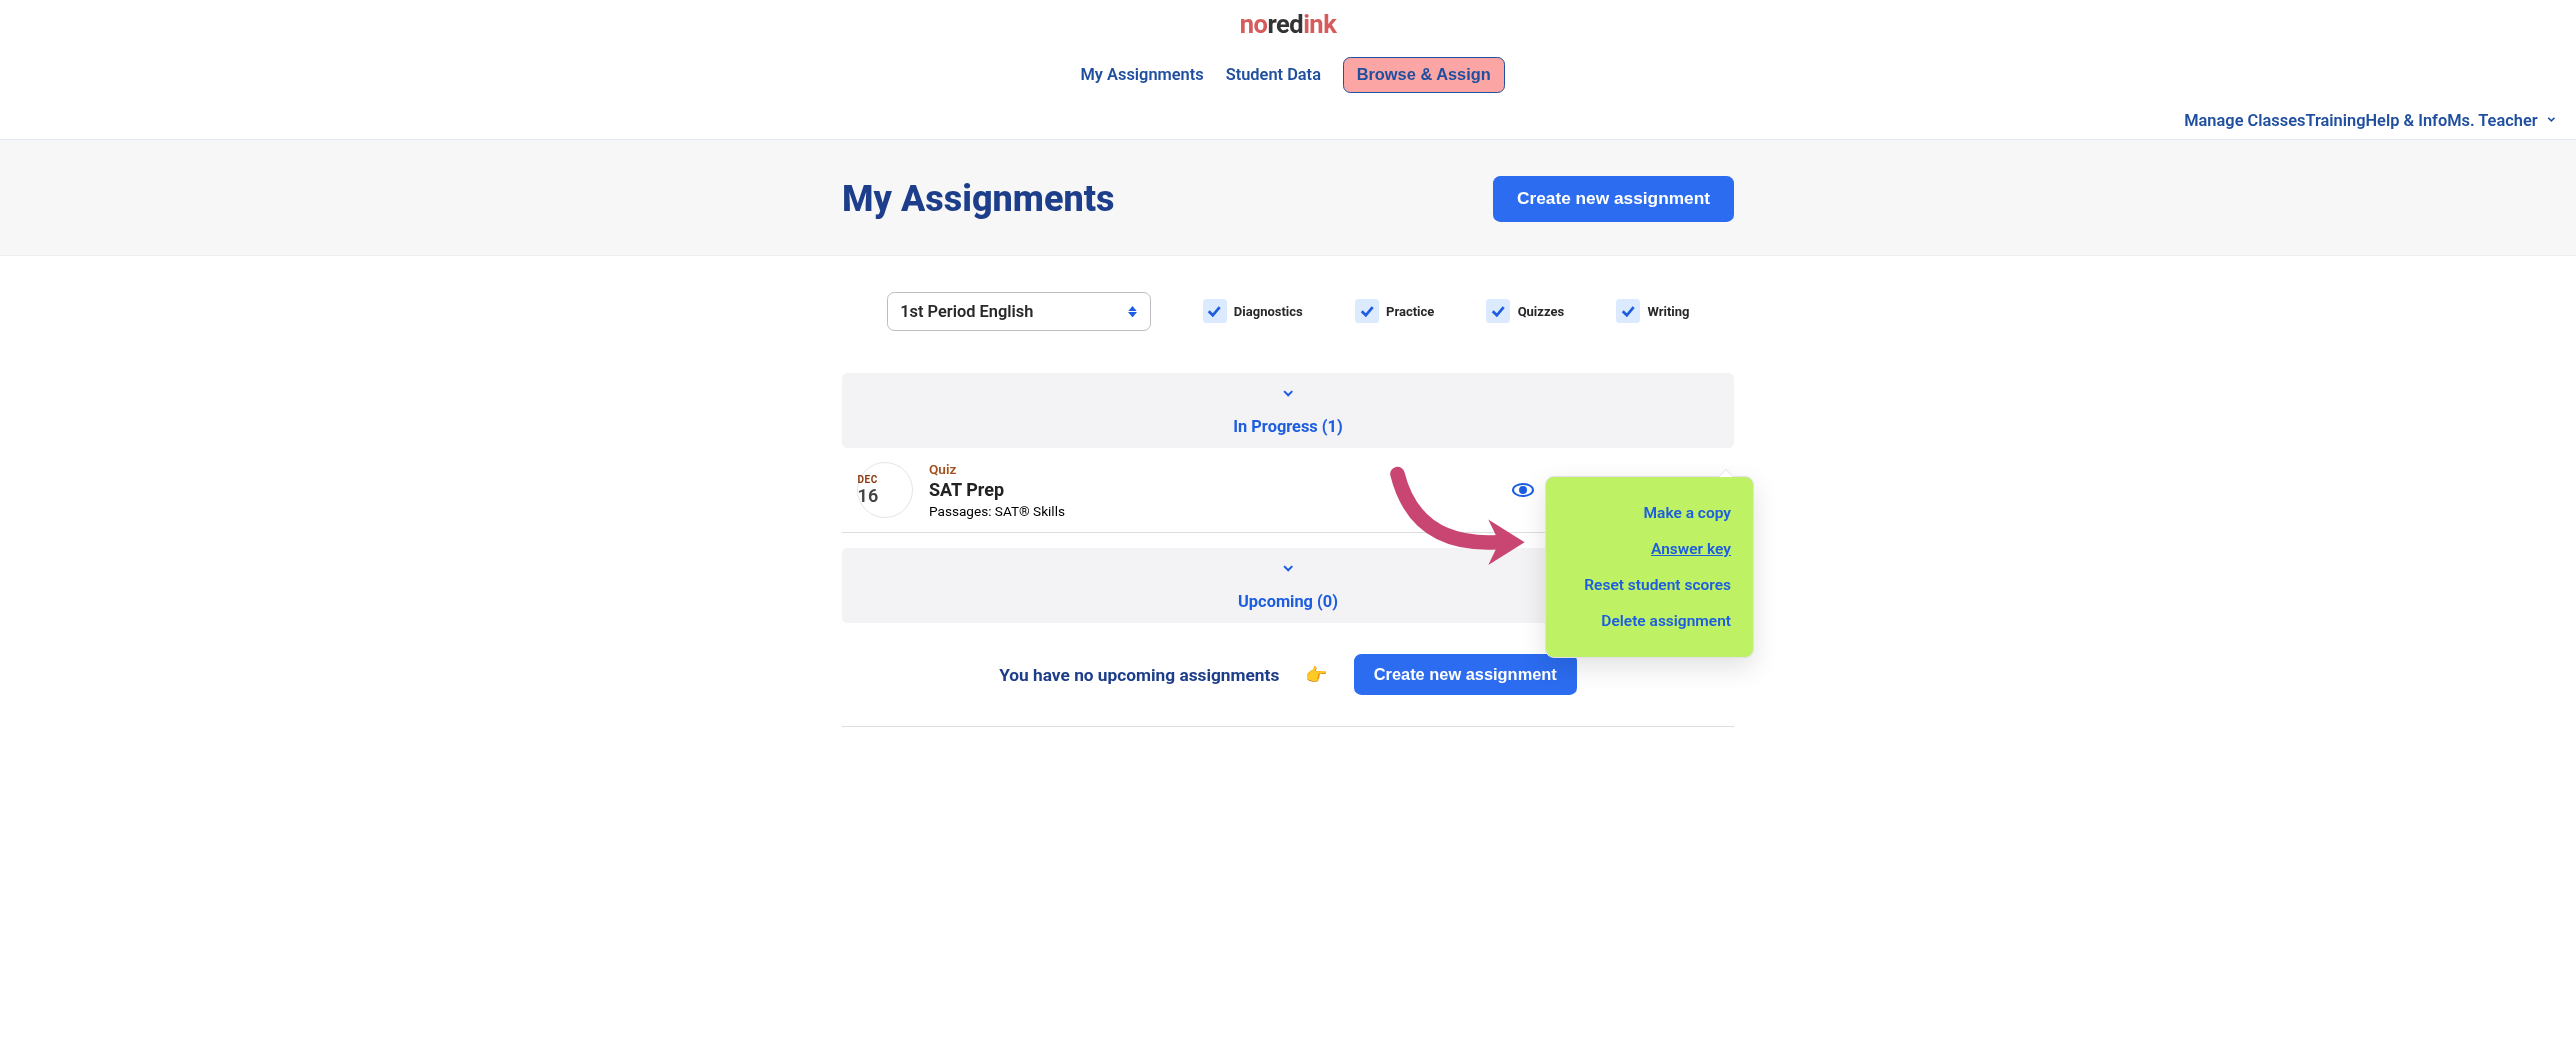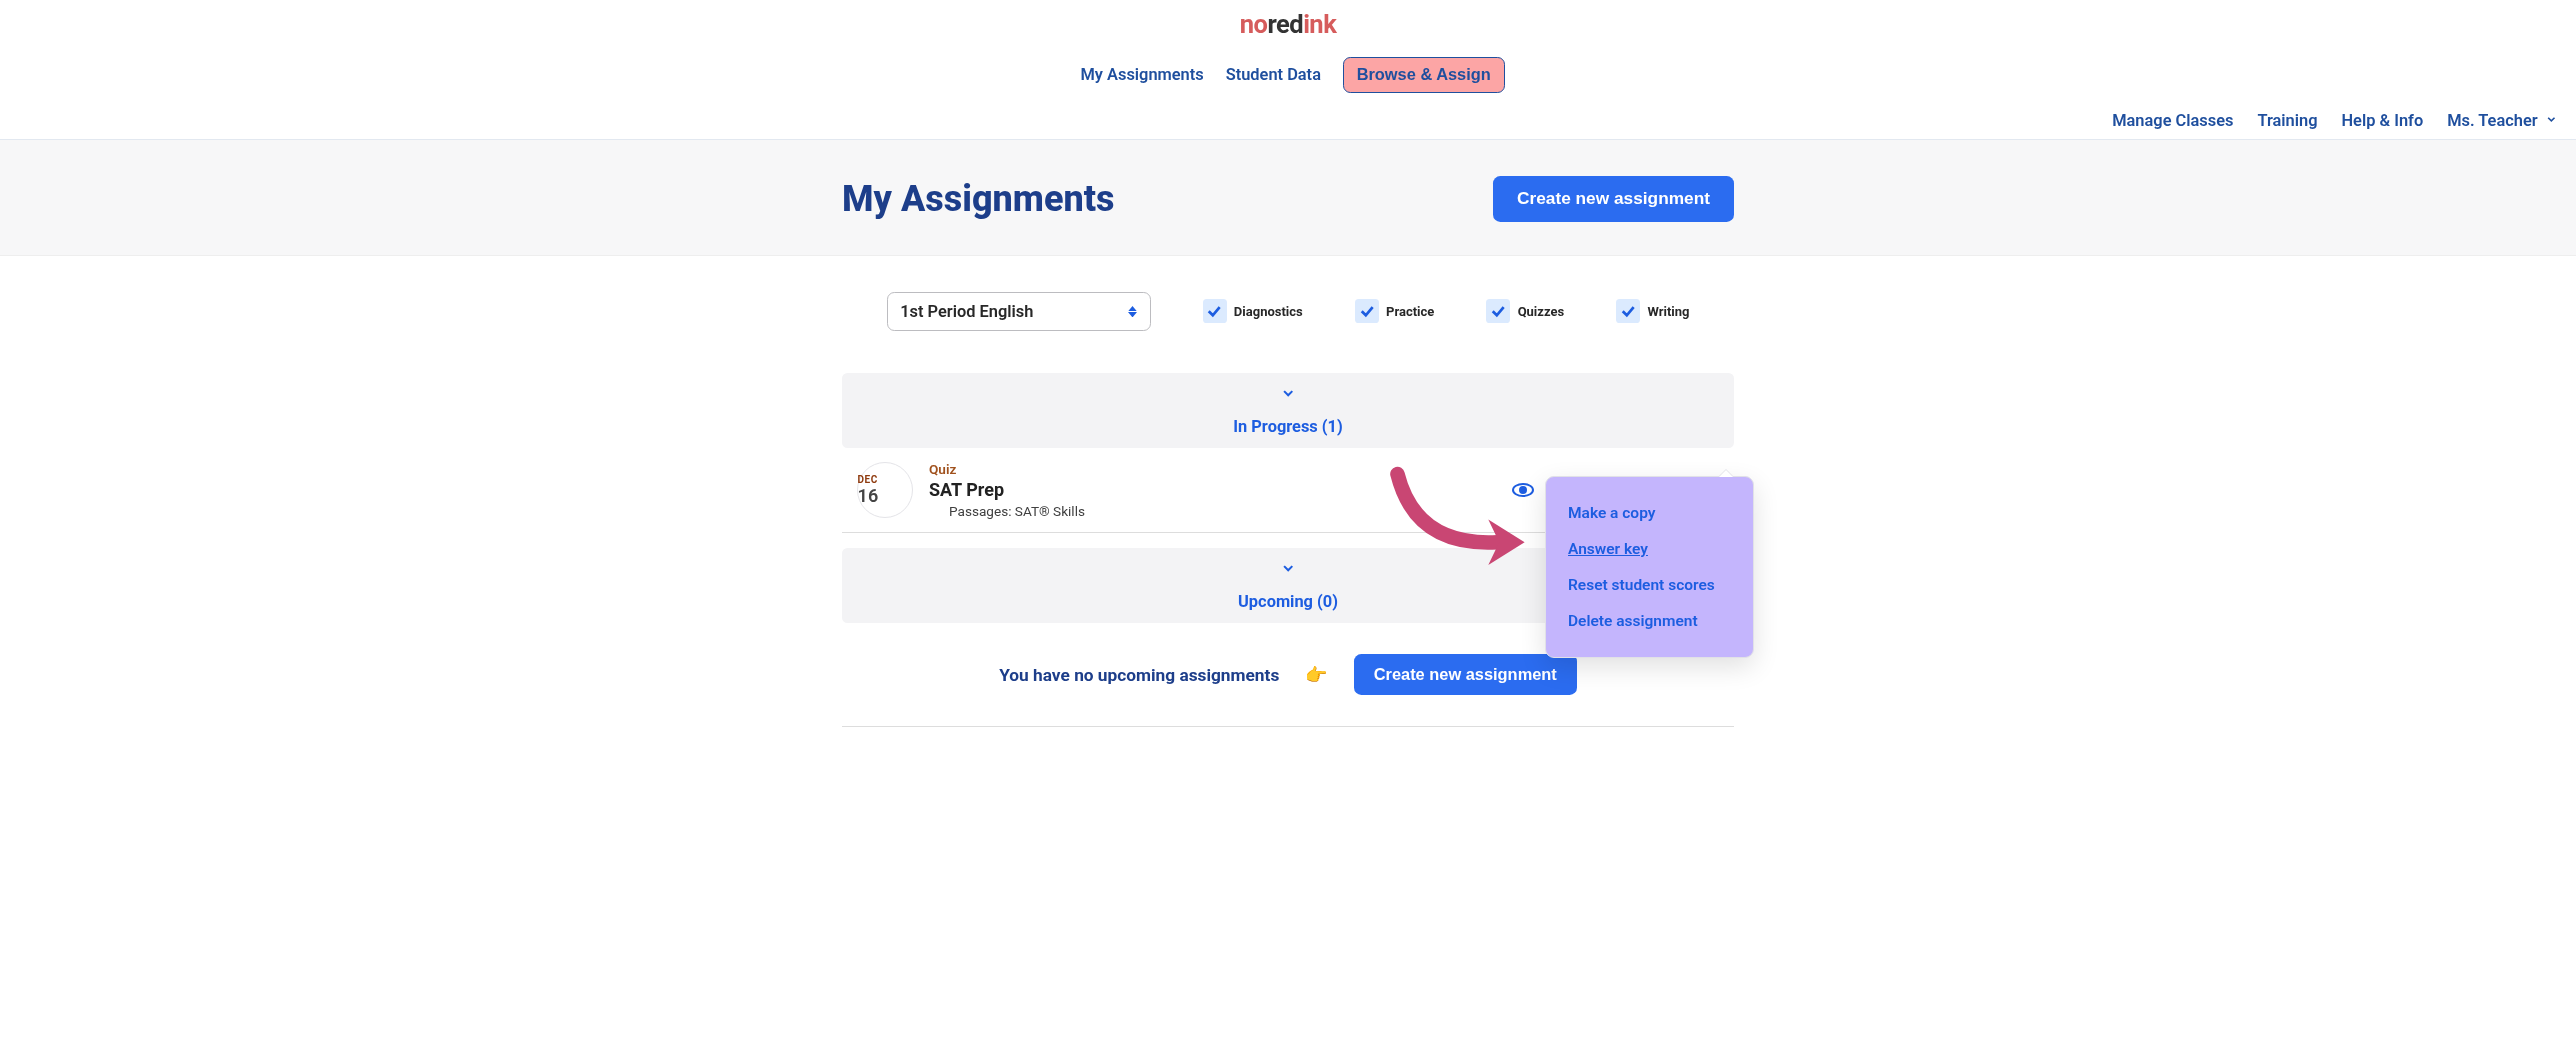--- a/index.html
+++ b/index.html
@@ -3,21 +3,21 @@
 <meta charset="utf-8">
 <style>
 * { box-sizing: border-box; margin: 0; padding: 0; }
 body { font-family: -apple-system, BlinkMacSystemFont, "Segoe UI", Roboto, sans-serif; color: #1a202c; background: #fff; }
 .navbar { display: flex; align-items: center; padding: 9px 18px; border-bottom: 0.9px solid #e2e8f0; gap: 18px; flex-direction: column; }
 .logo { font-size: 25.5px; font-weight: 700; letter-spacing: -0.5px; }
 .logo .no { color: #d65c5c; }
 .logo .red { color: #333; }
 .logo .ink { color: #d65c5c; }
 .nav-left { display: flex; align-items: center; gap: 22px; margin-left: 9px; }
-.nav-right { display: flex; align-items: center; gap: 24px; margin-left: auto; }
+.nav-right { display: flex; align-items: center; margin-left: auto; }
 .nav-link { color: #1f4f9e; font-size: 16.4px; font-weight: 600; text-decoration: none; }
 .nav-btn-outline { border: 1.8px solid #1f4f9e; border-radius: 7.3px; padding: 7.3px 12.7px; color: #1f4f9e; font-size: 16.4px; font-weight: 700; background: #fca5a5; cursor: pointer; }
 .user-caret { color: #1f4f9e; margin-left: 3.6px; }
 
 .page-header { background: #f7f7f8; padding: 36px 0 33px 0; border-bottom: 0.9px solid #eee; }
 .container { max-width: 910px; margin: 0 auto; padding: 0 9px; }
 .header-row { display: flex; align-items: center; justify-content: space-between; }
 .page-title { color: #1d3e8a; font-size: 36px; font-weight: 800; }
 .btn-primary { background: #2b6cf0; color: #fff; border: none; border-radius: 7.3px; padding: 12.7px 24px; font-size: 17.3px; font-weight: 700; cursor: pointer; }
 
@@ -32,29 +32,29 @@
 .section-header { background: #f3f3f5; border-radius: 5.5px; padding: 12.7px 18px; display: flex; align-items: center; gap: 11px; margin-top: 14.6px; flex-direction: column; }
 .section-caret { color: #1d5de0; }
 .section-label { color: #1d5de0; font-size: 16.4px; font-weight: 700; }
 
 .assign-row { display: flex; align-items: center; padding: 12.7px 14.6px; border-bottom: 0.9px solid #ddd; gap: 16.4px; }
 .date-pill { width: 56px; height: 56px; border: 0.9px solid #e4e4e8; border-radius: 50%; display: flex; flex-direction: column; align-items: flex-start; justify-content: center; }
 .date-month { font-size: 10px; font-weight: 700; color: #8f3b0f; letter-spacing: 0.5px; }
 .date-day { font-size: 18px; font-weight: 600; color: #444; }
 .assign-meta .type { color: #a0511d; font-size: 13.6px; font-weight: 600; }
 .assign-meta .title { color: #222; font-size: 18px; font-weight: 700; margin-top: 1.8px; }
-.assign-meta .sub { color: #404040; font-size: 13.6px; margin-top: 3.6px; margin-left: 20px; }
+.assign-meta .sub { color: #000000; font-size: 13.6px; margin-top: 3.6px; }
 .assign-actions { margin-left: auto; display: flex; gap: 22px; color: #1d5de0; }
 .action-icon { width: 24px; height: 24px; display: flex; align-items: center; justify-content: center; cursor: pointer; }
 
 .empty-row { display: flex; align-items: center; justify-content: center; gap: 26px; padding: 31px 0; border-bottom: 0.9px solid #ddd; position: relative; }
 .empty-text { color: #1d3e8a; font-size: 17.3px; font-weight: 700; }
 .point-emoji { font-size: 18px; }
 
-.popover { position: absolute; background: #c4b5fd; border: 0.9px solid #e1e1e7; border-radius: 9px; box-shadow: 0 9px 27px rgba(0,0,0,0.12); padding: 18px 22px; min-width: 209px; z-index: 10; }
+.popover { position: absolute; background: #bef264; border: 0.9px solid #e1e1e7; border-radius: 9px; box-shadow: 0 9px 27px rgba(0,0,0,0.12); padding: 18px 22px; min-width: 209px; z-index: 10; text-align: right; }
 .popover-item { color: #1d5de0; font-size: 15.5px; font-weight: 600; padding: 9px 0; cursor: pointer; }
 .popover-item.underline { text-decoration: underline; }
 .pop-caret { position: absolute; top: -7.3px; right: 20px; width: 0; height: 0; border-left: 7.3px solid transparent; border-right: 7.3px solid transparent; border-bottom: 7.3px solid #fff; filter: drop-shadow(0 -0.9px 0 #e1e1e7); }
 
 .arrow-svg { position: absolute; z-index: 5; pointer-events: none; }
 </style>
 </head>
 <body>
 
 <div class="navbar">

